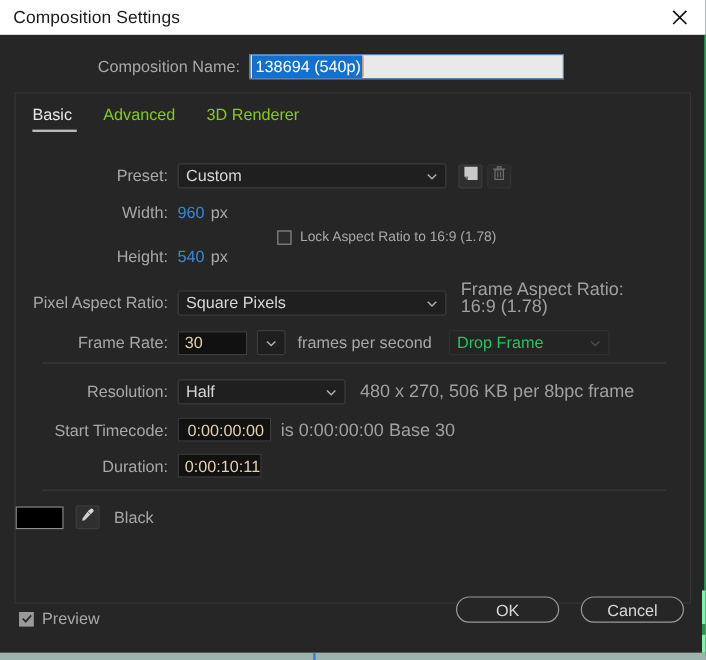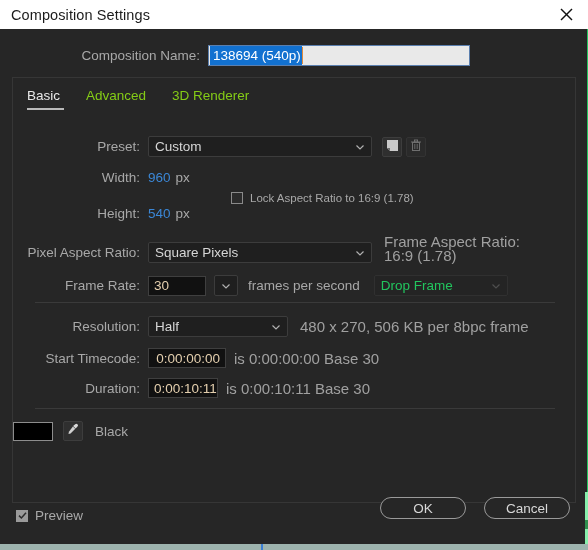--- a/index.html
+++ b/index.html
@@ -345,21 +345,20 @@
           <span>0:00:00:00</span>
         </div>
         <span class="smalltxt" style="margin-left:8px;">is 0:00:00:00  Base 30</span>
       </div>
 
       <div class="row" style="left:0; top:300px;">
         <div class="lbl right" style="width:135px; padding-right:8px;">Duration:</div>
         <div class="numfield" style="width:70px;">
           <span>0:00:10:11</span>
         </div>
-        <span class="smalltxt" style="margin-left:8px;">is 0:00:10:11  Base 30</span>
       </div>
 
       <div class="sep" style="top:330px;"></div>
 
       <div class="row" style="left:0; top:343px;">
         <div style="width:40px; height:19px; background:#000; border:1px solid #8d8d8d; cursor:pointer;"></div>
         <div class="iconbtn" style="margin-left:10px;">
           <span>
             <svg width="14" height="14" viewBox="0 0 14 14">
               <path d="M9.2 2.3 a1.6 1.6 0 0 1 2.3 2.3 L9.6 6.5 L7.1 4 Z" fill="#d8d8d8"></path>

